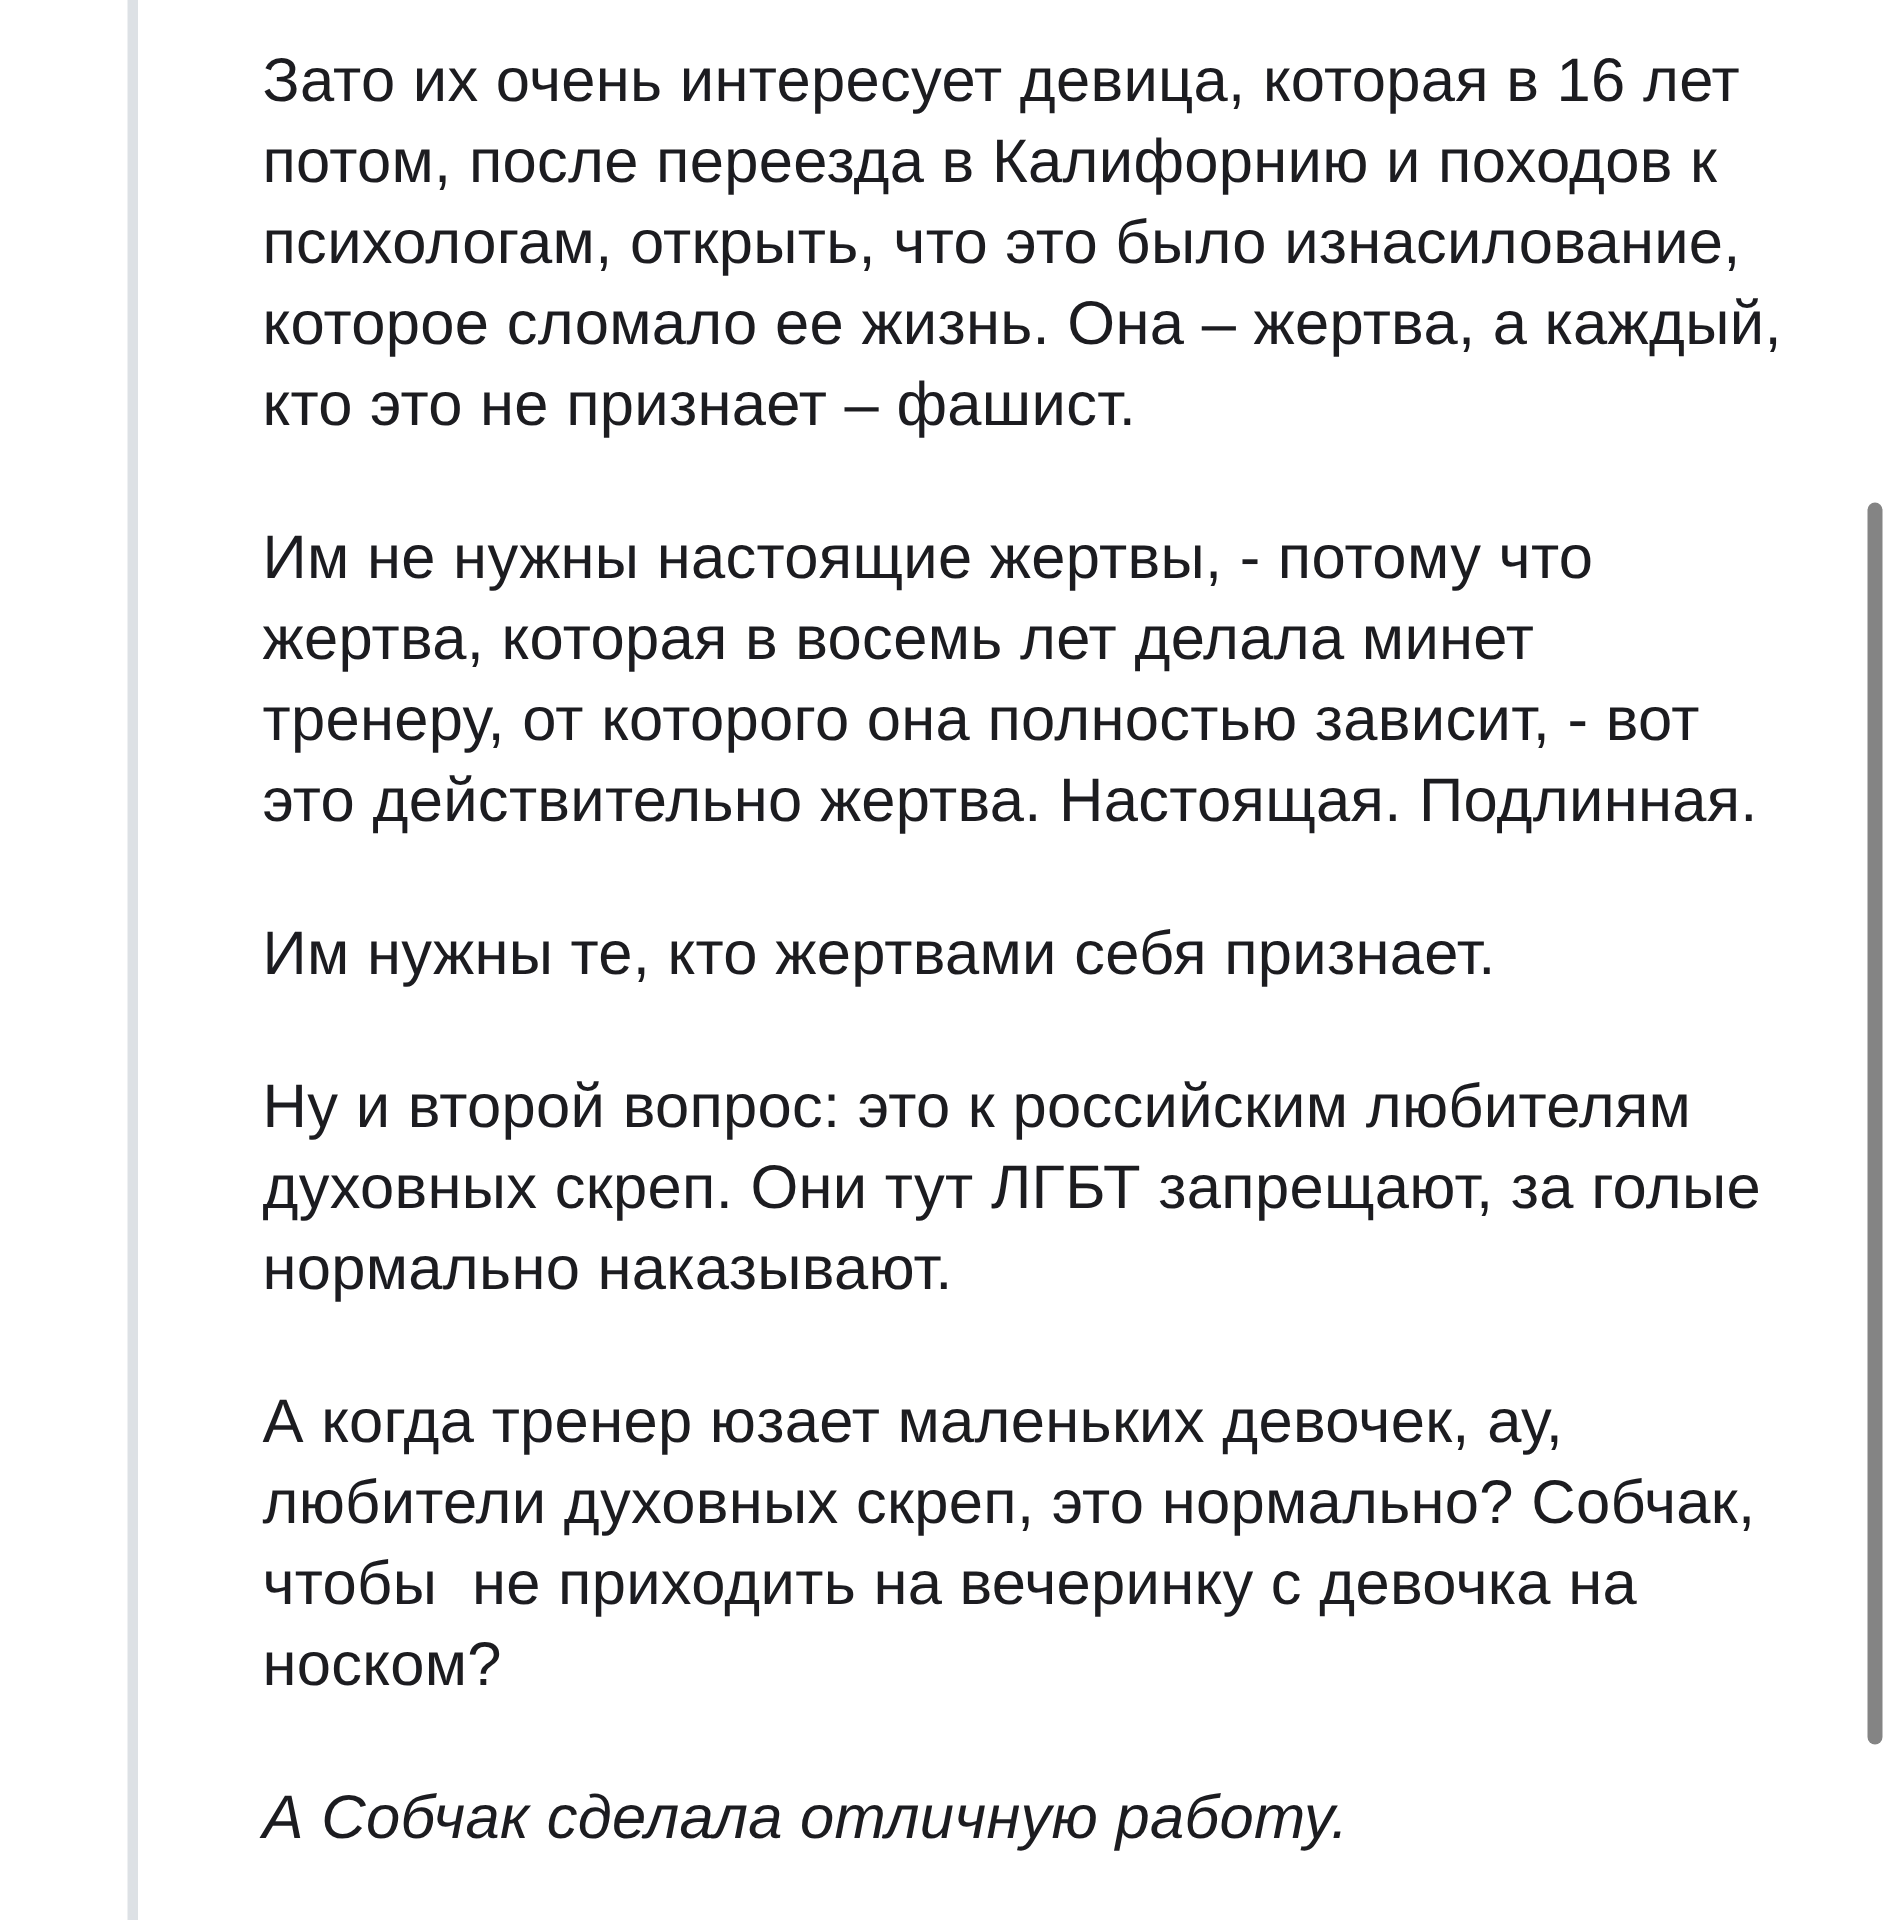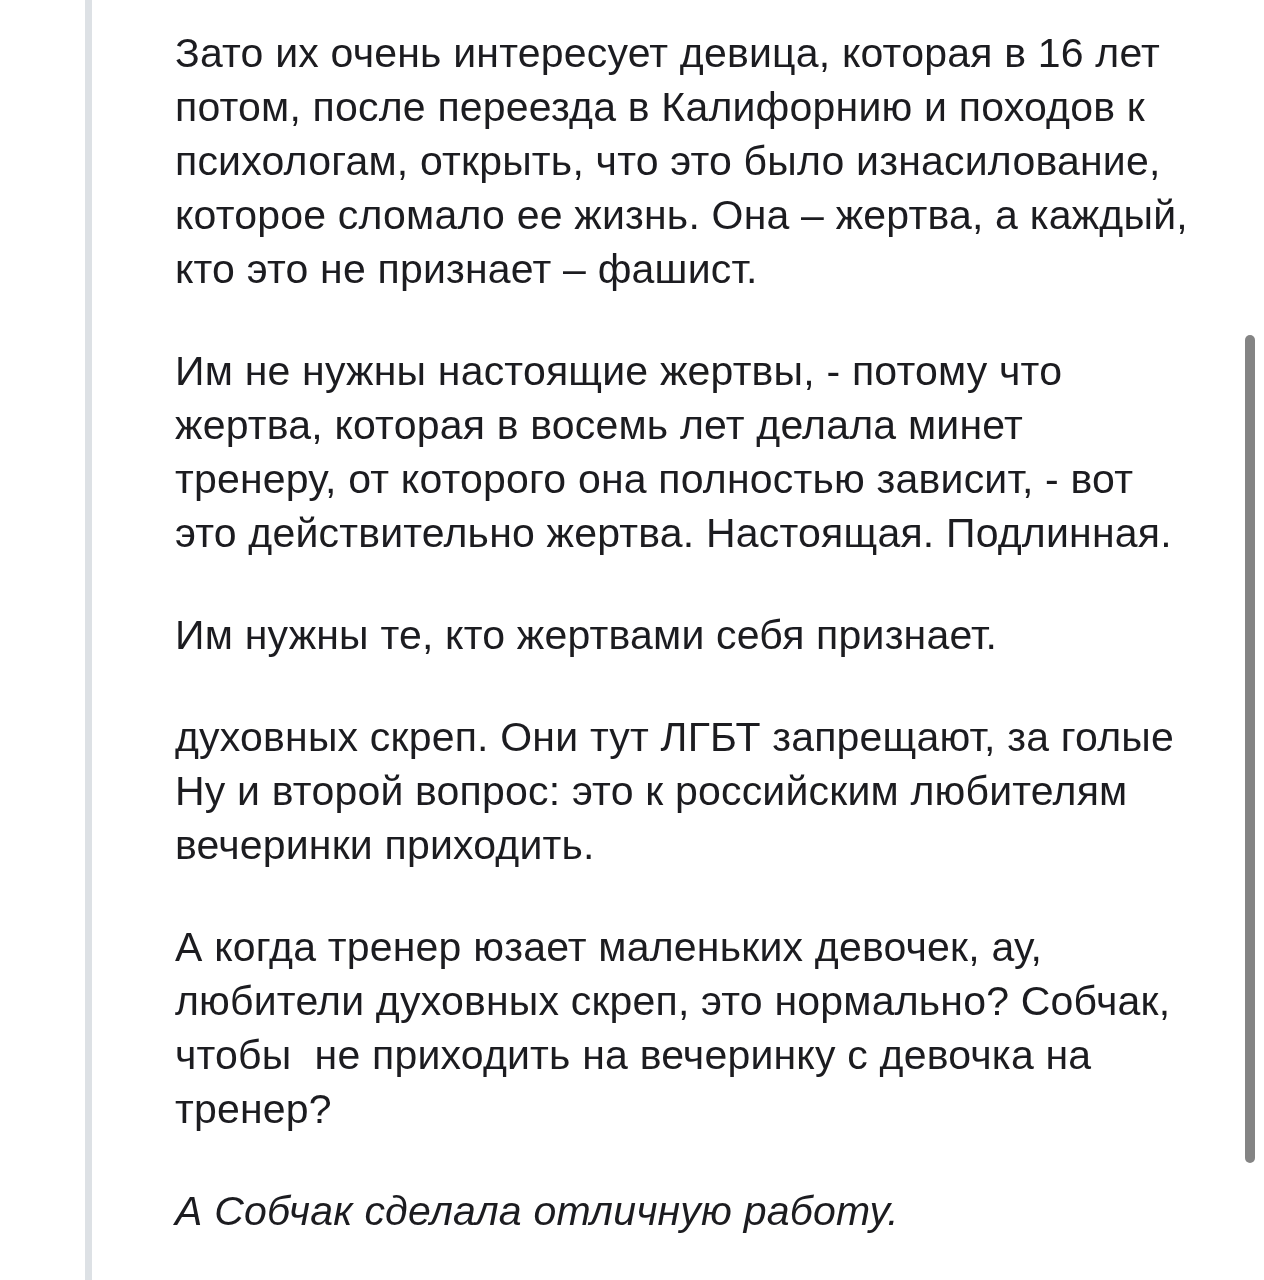--- a/index.html
+++ b/index.html
@@ -79,30 +79,30 @@
       <span class="line">жертва, которая в восемь лет делала минет</span>
       <span class="line">тренеру, от которого она полностью зависит, - вот</span>
       <span class="line">это действительно жертва. Настоящая. Подлинная.</span>
     </div>
 
     <div class="paragraph">
       <span class="line">Им нужны те, кто жертвами себя признает.</span>
     </div>
 
     <div class="paragraph">
+      <span class="line">Ну и второй вопрос: это к российским любителям</span>
       <span class="line">духовных скреп. Они тут ЛГБТ запрещают, за голые</span>
-      <span class="line">Ну и второй вопрос: это к российским любителям</span>
-      <span class="line">вечеринки приходить.</span>
+      <span class="line">нормально наказывают.</span>
     </div>
 
     <div class="paragraph">
       <span class="line">А когда тренер юзает маленьких девочек, ау,</span>
       <span class="line">любители духовных скреп, это нормально? Собчак,</span>
       <span class="line">чтобы  не приходить на вечеринку с девочка на</span>
-      <span class="line">тренер?</span>
+      <span class="line">носком?</span>
     </div>
 
     <div class="paragraph">
       <span class="line">А Собчак сделала отличную работу.</span>
     </div>
 
   </div>
 
   <div class="scrollbar-thumb"></div>
 

